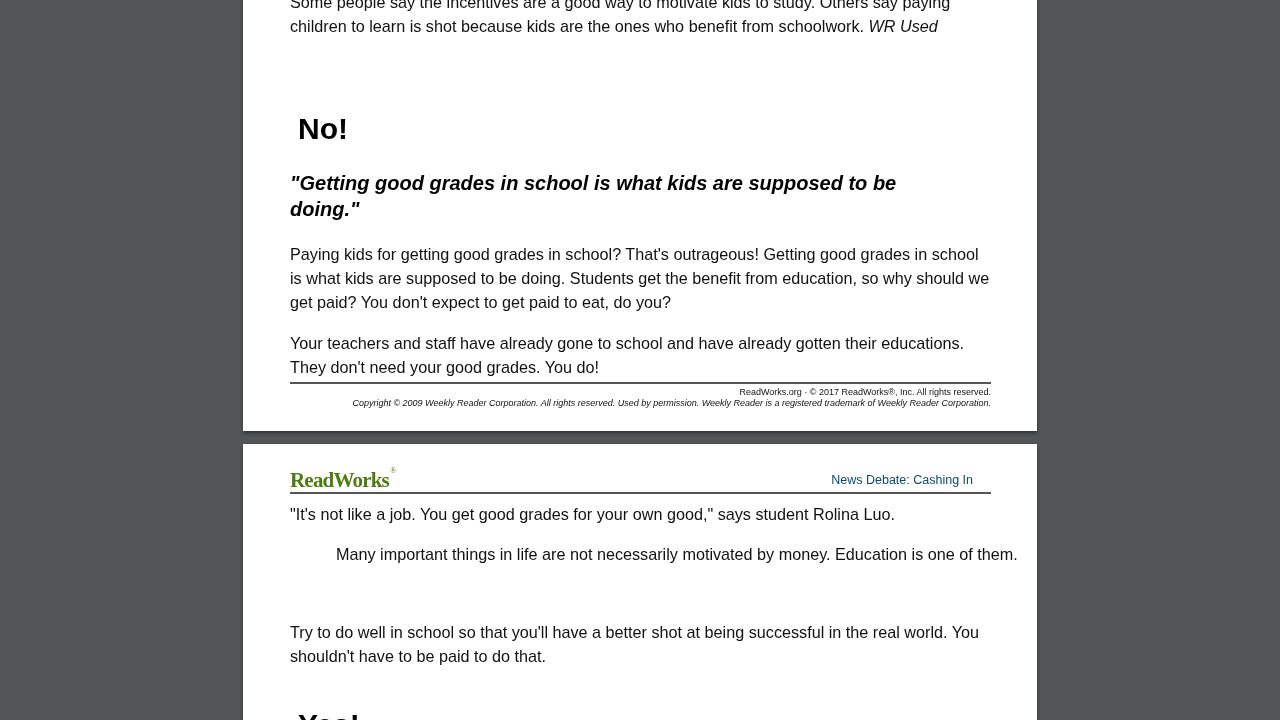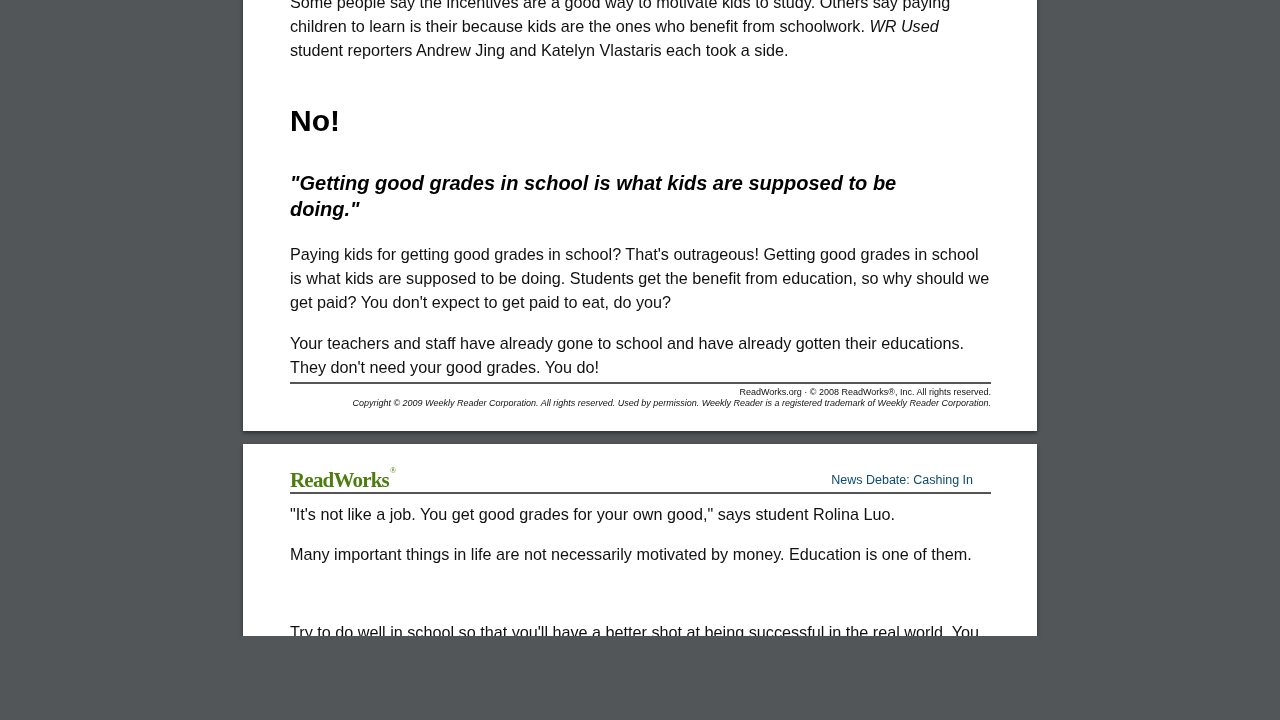--- a/index.html
+++ b/index.html
@@ -7,21 +7,21 @@
       padding: 0;
       width: 1280px;
       height: 720px;
       overflow: hidden;
       background: #525659;
       font-family: "Liberation Sans", sans-serif;
     }
     .viewer {
       position: relative;
       width: 1280px;
-      height: 636px;
+      height: 720px;
       overflow: hidden;
     }
     .page {
       position: absolute;
       left: 243px;
       width: 794px;
       background: #ffffff;
       box-shadow: 0 2px 4px rgba(0,0,0,0.45);
       color: #111;
     }
@@ -36,21 +36,21 @@
       line-height: 24px;
       margin: 0;
       color: #111;
     }
     .p i { font-style: italic; }
     .h-big {
       position: absolute;
       left: 47px;
       font-size: 30px;
       font-weight: bold;
-      margin: 0;
+      margin: 8px;
       color: #000;
     }
     .quote {
       position: absolute;
       left: 47px;
       width: 680px;
       font-size: 20px;
       line-height: 26px;
       font-weight: bold;
       font-style: italic;
@@ -106,46 +106,45 @@
     }
   </style>
 </head>
 <body>
 
 <div class="viewer">
 
   <div class="page" id="page-1">
     <p class="p" style="top:110px;">
       <span>Some people say the incentives are a good way to motivate kids to study. Others say paying</span><br>
-      <span>children to learn is their because kids are the ones who benefit from schoolwork. </span><i>WR Used</i><br>
-      <span> student reporters Andrew Jing and Katelyn Vlastaris each took a side.</span>
+      <span>children to learn is shot because kids are the ones who benefit from schoolwork. </span><i>WR Used</i><br>
     </p>
 
     <h2 class="h-big" style="top:224px;">No!</h2>
 
     <p class="quote" style="top:290px;">"Getting good grades in school is what kids are supposed to be doing."</p>
 
     <p class="p" style="top:451px;">Your teachers and staff have already gone to school and have already gotten their educations. They don't need your good grades. You do!</p>
 
     <p class="p" style="top:362px;">Paying kids for getting good grades in school? That's outrageous! Getting good grades in school is what kids are supposed to be doing. Students get the benefit from education, so why should we get paid? You don't expect to get paid to eat, do you?</p>
 
     <div class="footer-rule" style="top:502px;"></div>
-    <div class="footer-line" style="top:507px;">ReadWorks.org · © 2008 ReadWorks®, Inc. All rights reserved.</div>
+    <div class="footer-line" style="top:507px;">ReadWorks.org · © 2017 ReadWorks®, Inc. All rights reserved.</div>
     <div class="footer-line" style="top:518px;font-style:italic;">Copyright © 2009 Weekly Reader Corporation. All rights reserved. Used by permission. Weekly Reader is a registered trademark of Weekly Reader Corporation.</div>
   </div>
 
   <div class="page" id="page-2">
     <div class="header-logo">
       <span>ReadWorks</span><sup>®</sup>
     </div>
     <div class="header-title">News Debate: Cashing In</div>
     <div class="header-rule"></div>
 
     <p class="p" style="top:58px;">"It's not like a job. You get good grades for your own good," says student Rolina Luo.</p>
 
-    <p class="p" style="top:98px;">Many important things in life are not necessarily motivated by money. Education is one of them.</p>
+    <p class="p" style="top:98px;margin-left:46px;">Many important things in life are not necessarily motivated by money. Education is one of them.</p>
 
     <p class="p" style="top:164px;margin-top:12px;">Try to do well in school so that you'll have a better shot at being successful in the real world. You shouldn't have to be paid to do that.</p>
 
     <h2 class="h-big" style="top:256px;">Yes!</h2>
   </div>
 
 </div>
 
 </body></html>

